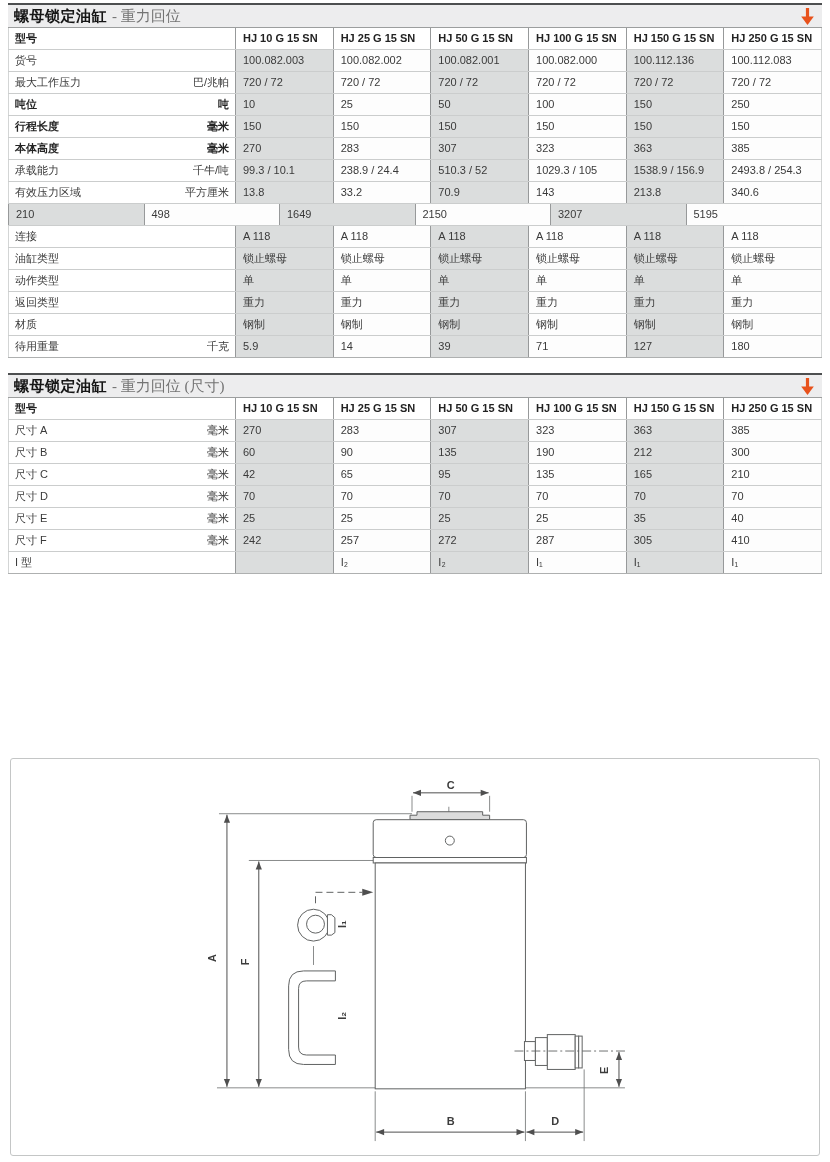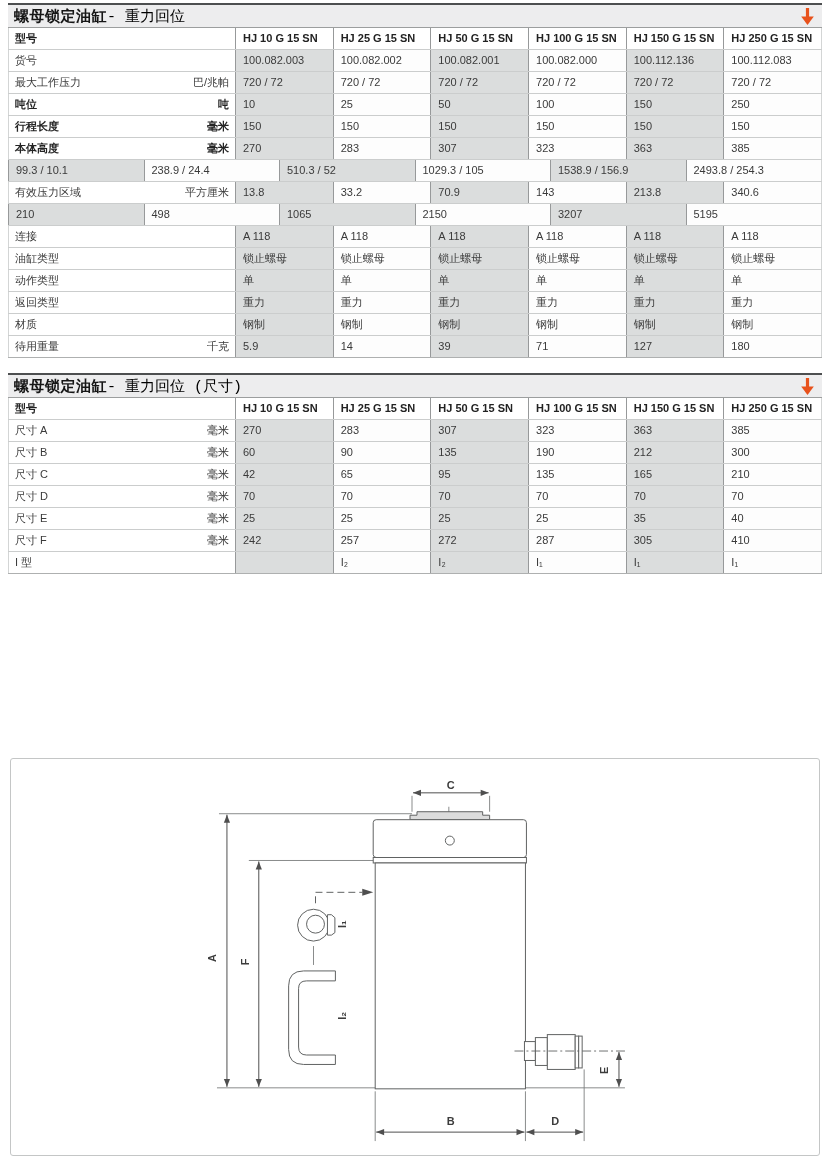--- a/index.html
+++ b/index.html
@@ -20,23 +20,24 @@
     height: 25px;
     display: flex;
     align-items: center;
     justify-content: space-between;
     padding: 0 7px 0 6px;
     border-bottom: 1px solid #9c9e9e;
   }
   .title { font-size: 15px; line-height: 1; white-space: nowrap; }
   .t-main { font-weight: bold; color: #161616; letter-spacing: 0.5px; }
   .t-sub {
-    font-family: Liberation Mono, monospace;
+    font-family: Liberation Serif, serif;
     font-weight: normal;
-    color: #000000;
+    color: #737373;
+    margin-left: 5px;
   }
   .dl-arrow { display: inline-flex; align-items: center; cursor: pointer; }
 
   .grid { width: 100%; border-radius: 30px; }
   .row { display: flex; border-bottom: 1px solid #cbcdcd; height: 22px; }
   .row:last-child { border-bottom: 1px solid #aeb0b0; }
   .cell {
     display: flex; align-items: center;
     font-size: 11px; line-height: 1;
     overflow: hidden; white-space: nowrap;
@@ -154,20 +155,24 @@
           <span class="unit b">毫米</span>
         </div>
         <div class="cell c-data col-odd">270</div>
         <div class="cell c-data col-even">283</div>
         <div class="cell c-data col-odd">307</div>
         <div class="cell c-data col-even">323</div>
         <div class="cell c-data col-odd">363</div>
         <div class="cell c-data col-even">385</div>
       </div>
       <div class="row">
+        <div class="cell c-label">
+          <span>承载能力</span>
+          <span class="unit">千牛/吨</span>
+        </div>
         <div class="cell c-data col-odd">99.3 / 10.1</div>
         <div class="cell c-data col-even">238.9 / 24.4</div>
         <div class="cell c-data col-odd">510.3 / 52</div>
         <div class="cell c-data col-even">1029.3 / 105</div>
         <div class="cell c-data col-odd">1538.9 / 156.9</div>
         <div class="cell c-data col-even">2493.8 / 254.3</div>
       </div>
       <div class="row">
         <div class="cell c-label">
           <span>有效压力区域</span>
@@ -176,21 +181,21 @@
         <div class="cell c-data col-odd">13.8</div>
         <div class="cell c-data col-even">33.2</div>
         <div class="cell c-data col-odd">70.9</div>
         <div class="cell c-data col-even">143</div>
         <div class="cell c-data col-odd">213.8</div>
         <div class="cell c-data col-even">340.6</div>
       </div>
       <div class="row">
         <div class="cell c-data col-odd">210</div>
         <div class="cell c-data col-even">498</div>
-        <div class="cell c-data col-odd">1065</div>
+        <div class="cell c-data col-odd">1649</div>
         <div class="cell c-data col-even">2150</div>
         <div class="cell c-data col-odd">3207</div>
         <div class="cell c-data col-even">5195</div>
       </div>
       <div class="row">
         <div class="cell c-label">
           <span>连接</span>
           <span class="unit"></span>
         </div>
         <div class="cell c-data col-odd">A 118</div>

